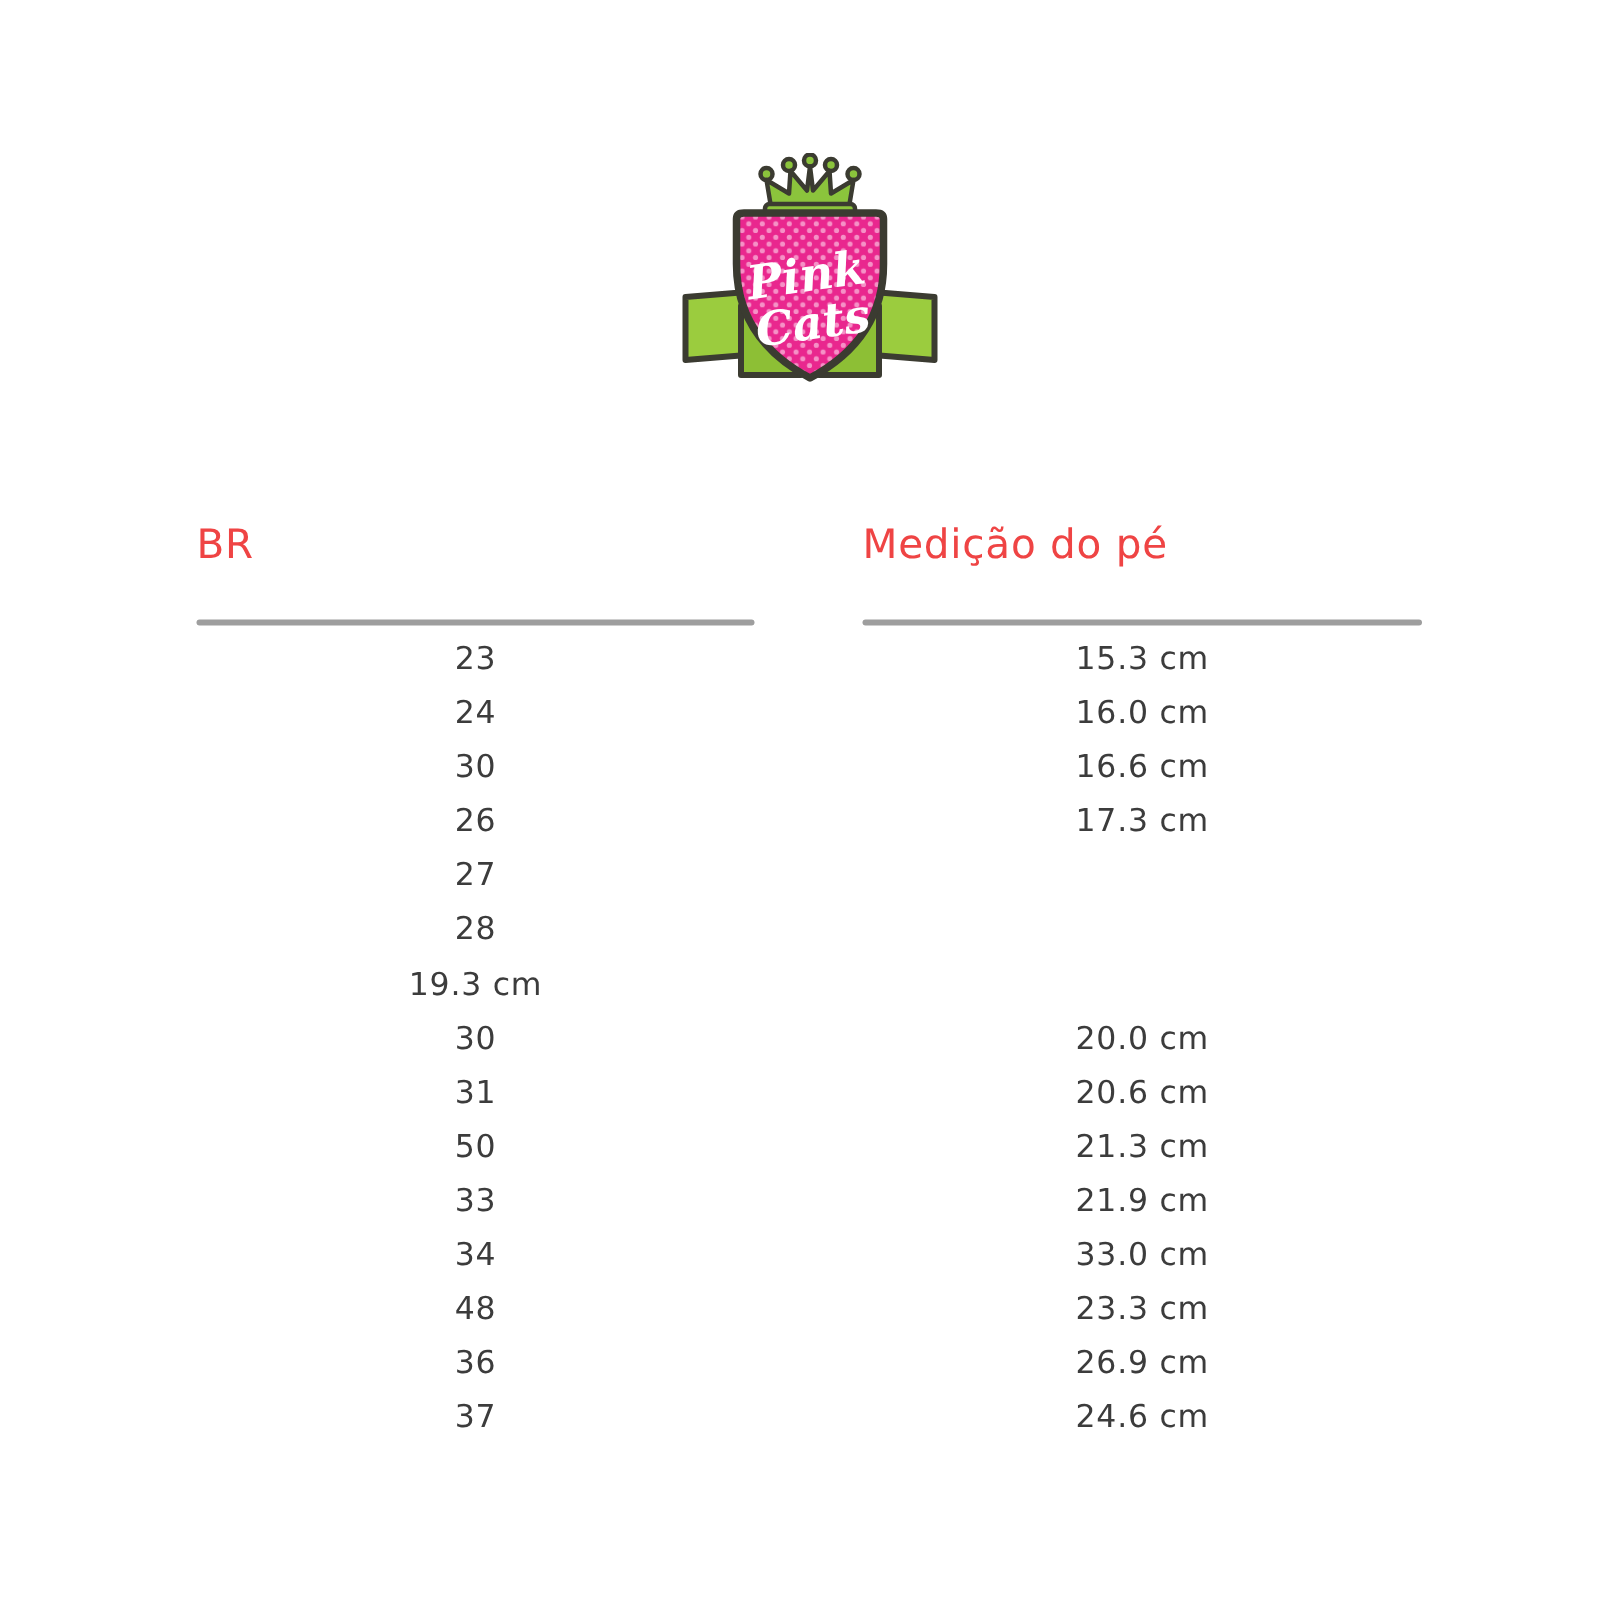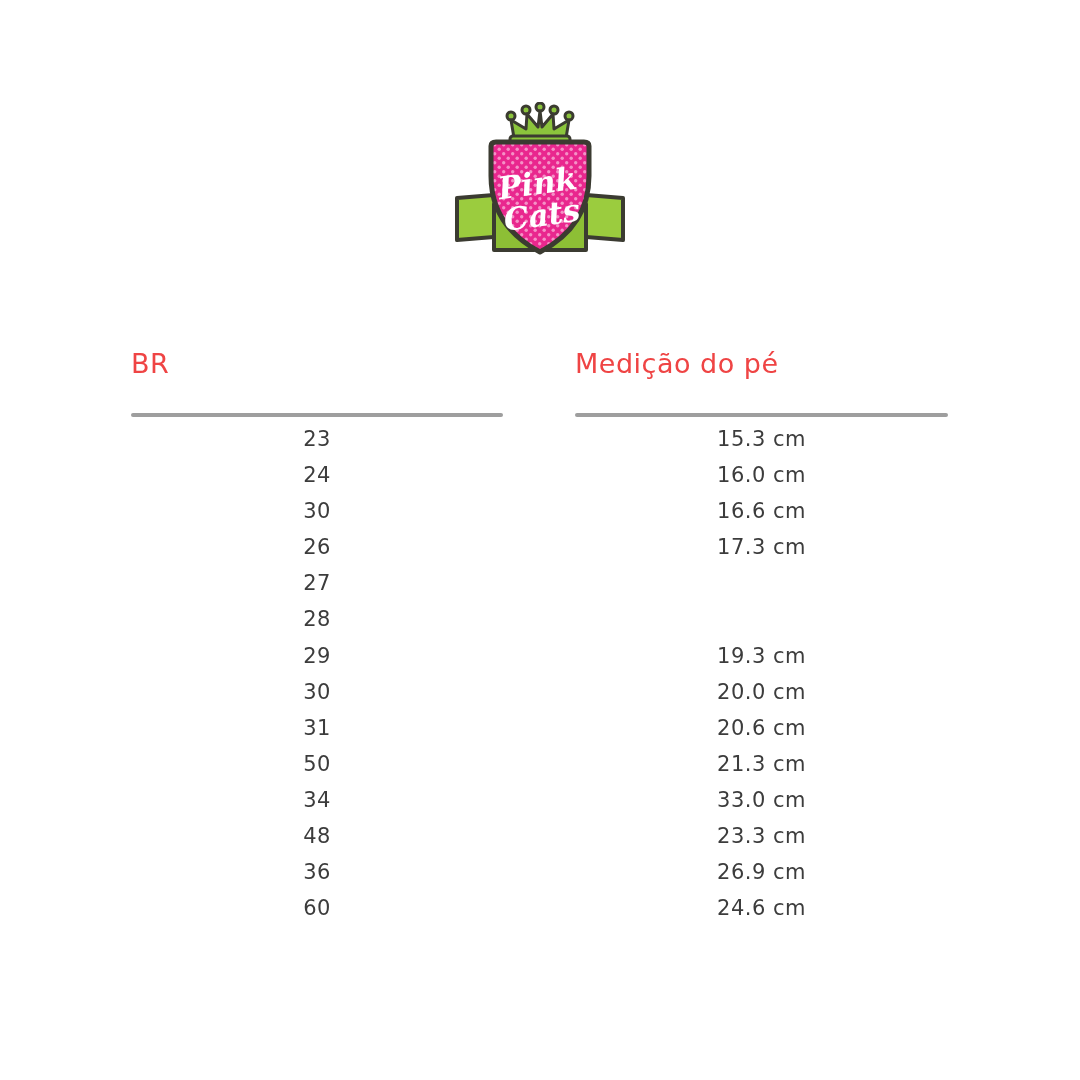--- a/index.html
+++ b/index.html
@@ -101,55 +101,58 @@
 
   <div class="row">
     <div class="cell br">27</div>
   </div>
 
   <div class="row">
     <div class="cell br">28</div>
   </div>
 
   <div class="row">
-    <div class="cell br">29</div>
     <div class="cell cm">19.3 cm</div>
   </div>
 
   <div class="row">
     <div class="cell br">30</div>
     <div class="cell cm">20.0 cm</div>
   </div>
 
   <div class="row">
     <div class="cell br">31</div>
     <div class="cell cm">20.6 cm</div>
   </div>
 
   <div class="row">
     <div class="cell br">50</div>
     <div class="cell cm">21.3 cm</div>
   </div>
 
+  <div class="row">
+    <div class="cell br">33</div>
+    <div class="cell cm">21.9 cm</div>
+  </div>
 
   <div class="row">
     <div class="cell br">34</div>
     <div class="cell cm">33.0 cm</div>
   </div>
 
   <div class="row">
     <div class="cell br">48</div>
     <div class="cell cm">23.3 cm</div>
   </div>
 
   <div class="row">
     <div class="cell br">36</div>
     <div class="cell cm">26.9 cm</div>
   </div>
 
   <div class="row">
-    <div class="cell br">60</div>
+    <div class="cell br">37</div>
     <div class="cell cm">24.6 cm</div>
   </div>
 </div>
   </div>
 
 </div>
 
 </body></html>

